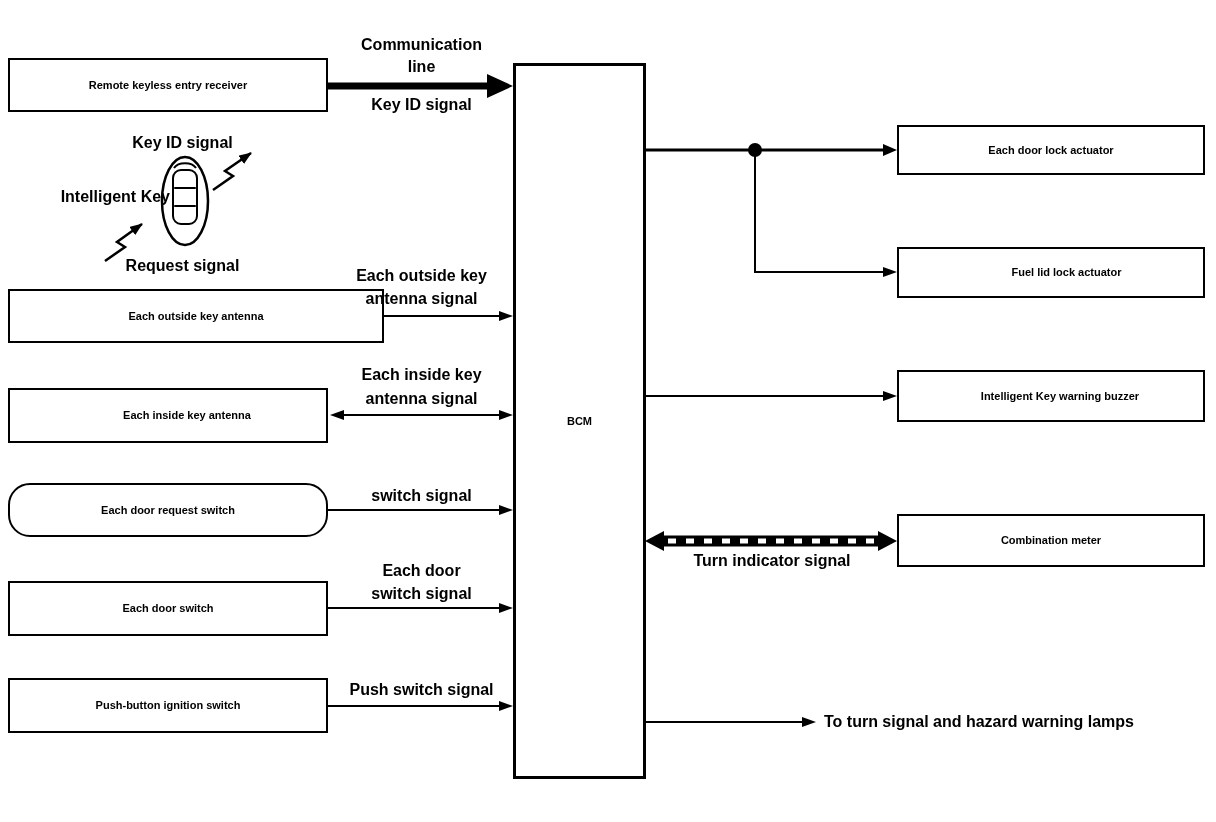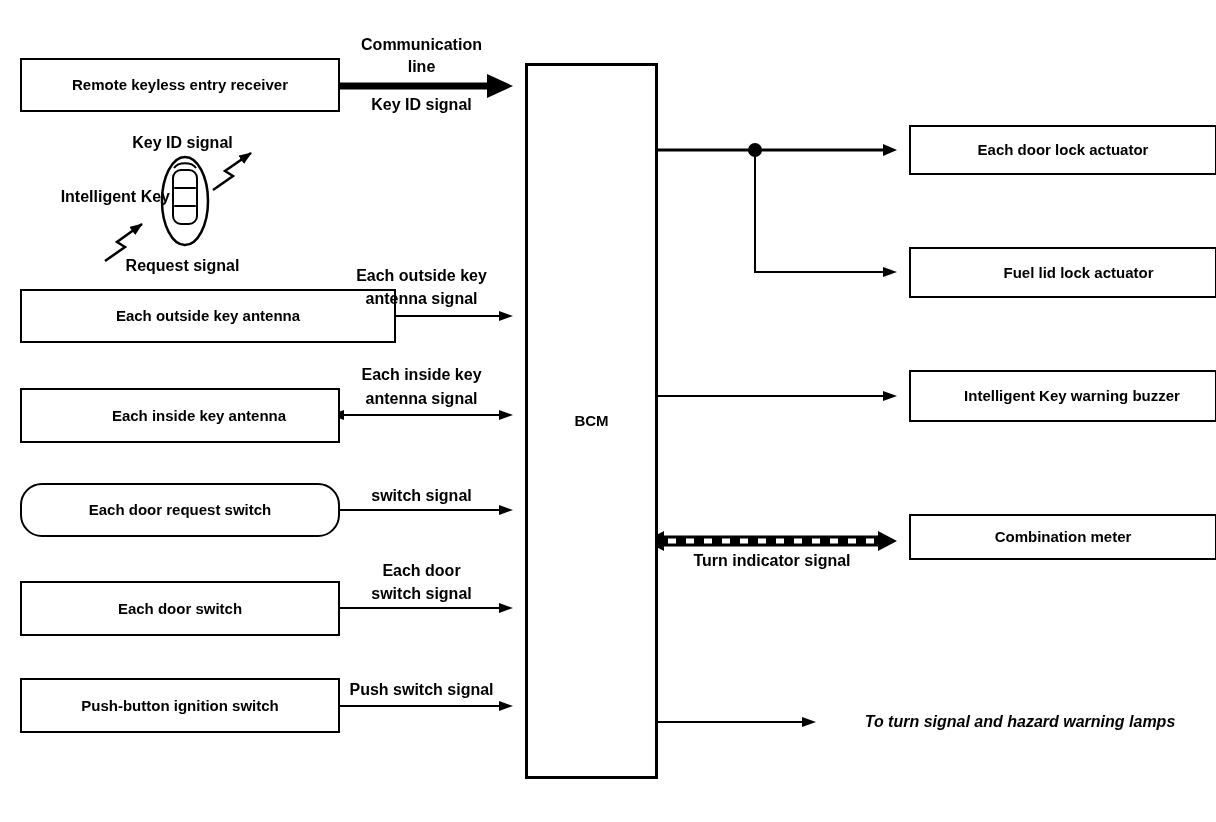--- a/index.html
+++ b/index.html
@@ -11,34 +11,33 @@
     font-weight:bold;
     color:#000;
     overflow:hidden;
   }
   .layer{position:absolute;left:0;top:0;}
   .box{
     position:absolute;
     border:2px solid #000;
     background:#fff;
     display:flex;align-items:center;justify-content:center;
-    font-size:15px;text-align:center;
+    font-size:11px;text-align:center;
     box-sizing:border-box;
     line-height:1.15;
-    margin-left:12px;
   }
   .bcm{border-width:3px;}
   .lbl{
     position:absolute;
     font-size:16px;
     height:22px;line-height:22px;
     text-align:center;
     white-space:nowrap;
   }
-  .lbl.left-align{text-align:center;font-style:italic;}
+  .lbl.left-align{text-align:left;}
   .lbl.right-align{text-align:right;}
 </style>
 </head>
 <body>
 
 <div class="canvas">
 
   <svg class="layer" width="1216" height="822" viewBox="0 0 1216 822">
     <defs>
       <marker id="ah" markerUnits="userSpaceOnUse" markerWidth="14" markerHeight="10" refX="12" refY="5" orient="auto">
@@ -123,21 +122,21 @@
   <div class="box" style="left:8px;top:58px;width:320px;height:54px;">Remote keyless entry receiver</div>
   <div class="box" style="left:8px;top:289px;width:376px;height:54px;">Each outside key antenna</div>
   <div class="box" style="left:8px;top:388px;width:320px;height:55px;padding-left:38px;">Each inside key antenna</div>
   <div class="box" style="left:8px;top:483px;width:320px;height:54px;border-radius:22px;">Each door request switch</div>
   <div class="box" style="left:8px;top:581px;width:320px;height:55px;">Each door switch</div>
   <div class="box" style="left:8px;top:678px;width:320px;height:55px;">Push-button ignition switch</div>
 
   <div class="box" style="left:897px;top:125px;width:308px;height:50px;">Each door lock actuator</div>
   <div class="box" style="left:897px;top:247px;width:308px;height:51px;padding-left:31px;">Fuel lid lock actuator</div>
   <div class="box" style="left:897px;top:370px;width:308px;height:52px;padding-left:18px;">Intelligent Key warning buzzer</div>
-  <div class="box" style="left:897px;top:514px;width:308px;height:46px;">Combination meter</div>
+  <div class="box" style="left:897px;top:514px;width:308px;height:53px;">Combination meter</div>
 
   <div class="lbl" style="left:105px;top:132px;width:155px;">Key ID signal</div>
   <div class="lbl right-align" style="left:20px;top:186px;width:150px;">Intelligent Key</div>
   <div class="lbl" style="left:105px;top:255px;width:155px;">Request signal</div>
 
   <div class="lbl" style="left:330px;top:34px;width:183px;">Communication</div>
   <div class="lbl" style="left:330px;top:56px;width:183px;">line</div>
   <div class="lbl" style="left:330px;top:94px;width:183px;">Key ID signal</div>
 
   <div class="lbl" style="left:330px;top:265px;width:183px;">Each outside key</div>

